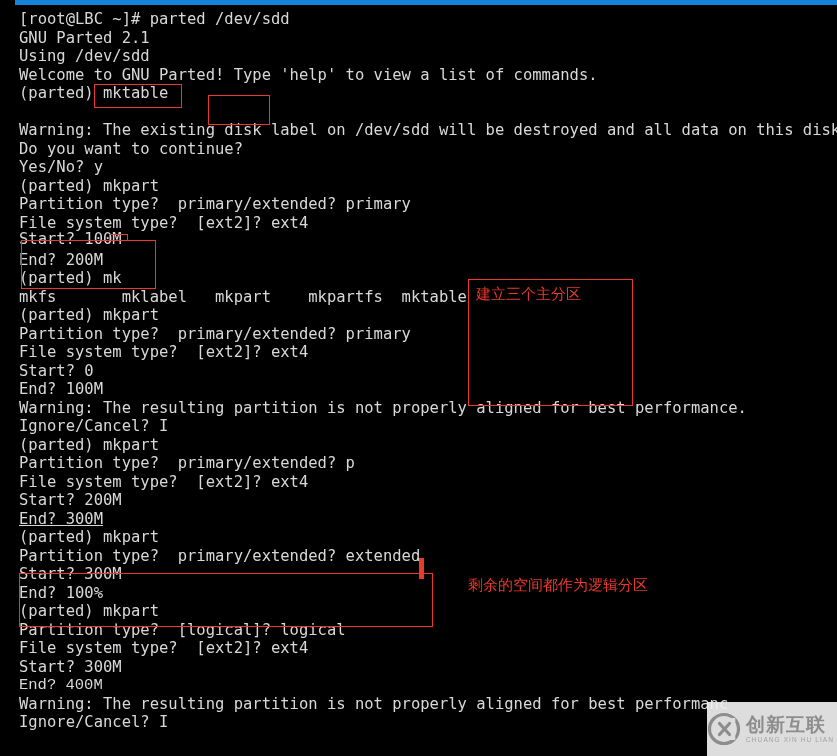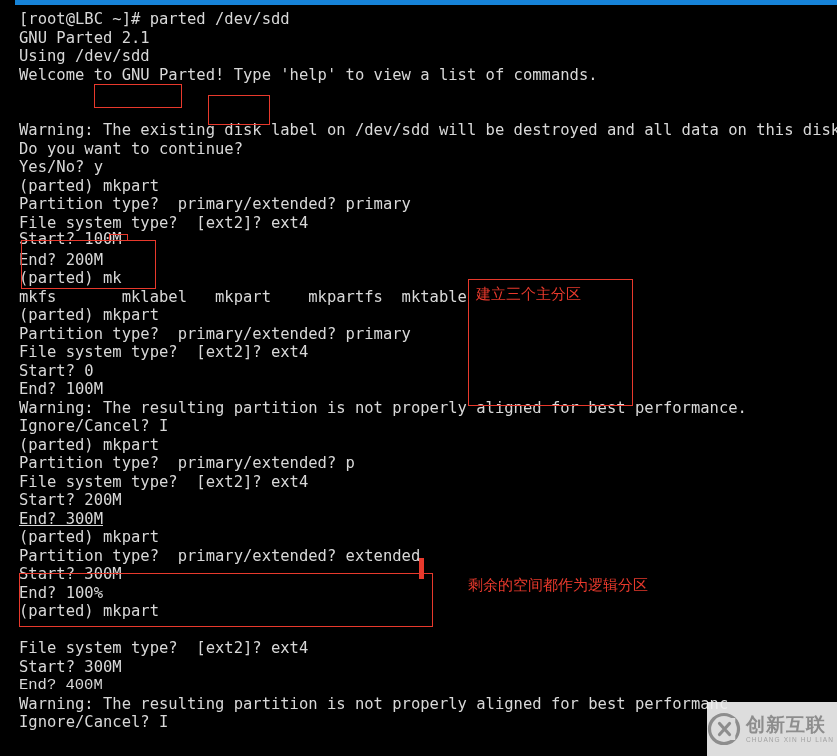--- a/index.html
+++ b/index.html
@@ -114,20 +114,21 @@
 
 <div id="screen">
 
   <div id="titlebar"></div>
 
   <div id="terminal">
       <div class="line" style="top: 5px;">[root@LBC ~]# parted /dev/sdd</div>
       <div class="line" style="top: 23.5px;">GNU Parted 2.1</div>
       <div class="line" style="top: 42px;">Using /dev/sdd</div>
       <div class="line" style="top: 60.5px;">Welcome to GNU Parted! Type 'help' to view a list of commands.</div>
+      <div class="line" style="top: 79px;">(parted) mktable</div>
       <div class="line" style="top: 116px;">Warning: The existing disk label on /dev/sdd will be destroyed and all data on this disk will</div>
       <div class="line" style="top: 134.5px;">Do you want to continue?</div>
       <div class="line" style="top: 153px;">Yes/No? y</div>
       <div class="line" style="top: 171.5px;">(parted) mkpart</div>
       <div class="line" style="top: 190px;">Partition type?  primary/extended? primary</div>
       <div class="line" style="top: 208.5px;">File system type?  [ext2]? ext4</div>
       <div class="line" style="top: 225px;">Start? 100M</div>
       <div class="line" style="top: 245.5px;">End? 200M</div>
       <div class="line" style="top: 264px;">(parted) mk</div>
       <div class="line" style="top: 282.5px; text-align: center;">mkfs       mklabel   mkpart    mkpartfs  mktable</div>
@@ -141,20 +142,21 @@
       <div class="line" style="top: 430.5px;">(parted) mkpart</div>
       <div class="line" style="top: 449px;">Partition type?  primary/extended? p</div>
       <div class="line" style="top: 467.5px;">File system type?  [ext2]? ext4</div>
       <div class="line" style="top: 486px;">Start? 200M</div>
       <div class="line" style="top: 504.5px; text-decoration: underline;">End? 300M</div>
       <div class="line" style="top: 523px;">(parted) mkpart</div>
       <div class="line" style="top: 541.5px;">Partition type?  primary/extended? extended</div>
       <div class="line" style="top: 560px;">Start? 300M</div>
       <div class="line" style="top: 578.5px;">End? 100%</div>
       <div class="line" style="top: 597px;">(parted) mkpart</div>
+      <div class="line" style="top: 615.5px;">Partition type?  [logical]? logical</div>
       <div class="line" style="top: 634px;">File system type?  [ext2]? ext4</div>
       <div class="line" style="top: 652.5px;">Start? 300M</div>
       <div class="line" style="top: 671px; font-family: Liberation Mono, monospace;">End? 400M</div>
       <div class="line" style="top: 689.5px;">Warning: The resulting partition is not properly aligned for best performanc</div>
       <div class="line" style="top: 708px;">Ignore/Cancel? I</div>
     </div>
 
   <div id="annot-layer">
       <div class="annot-box" style="left: 79px; top: 84px; width: 88px; height: 24px;"></div>
       <div class="annot-box" style="left: 193px; top: 95px; width: 62px; height: 30px;"></div>

